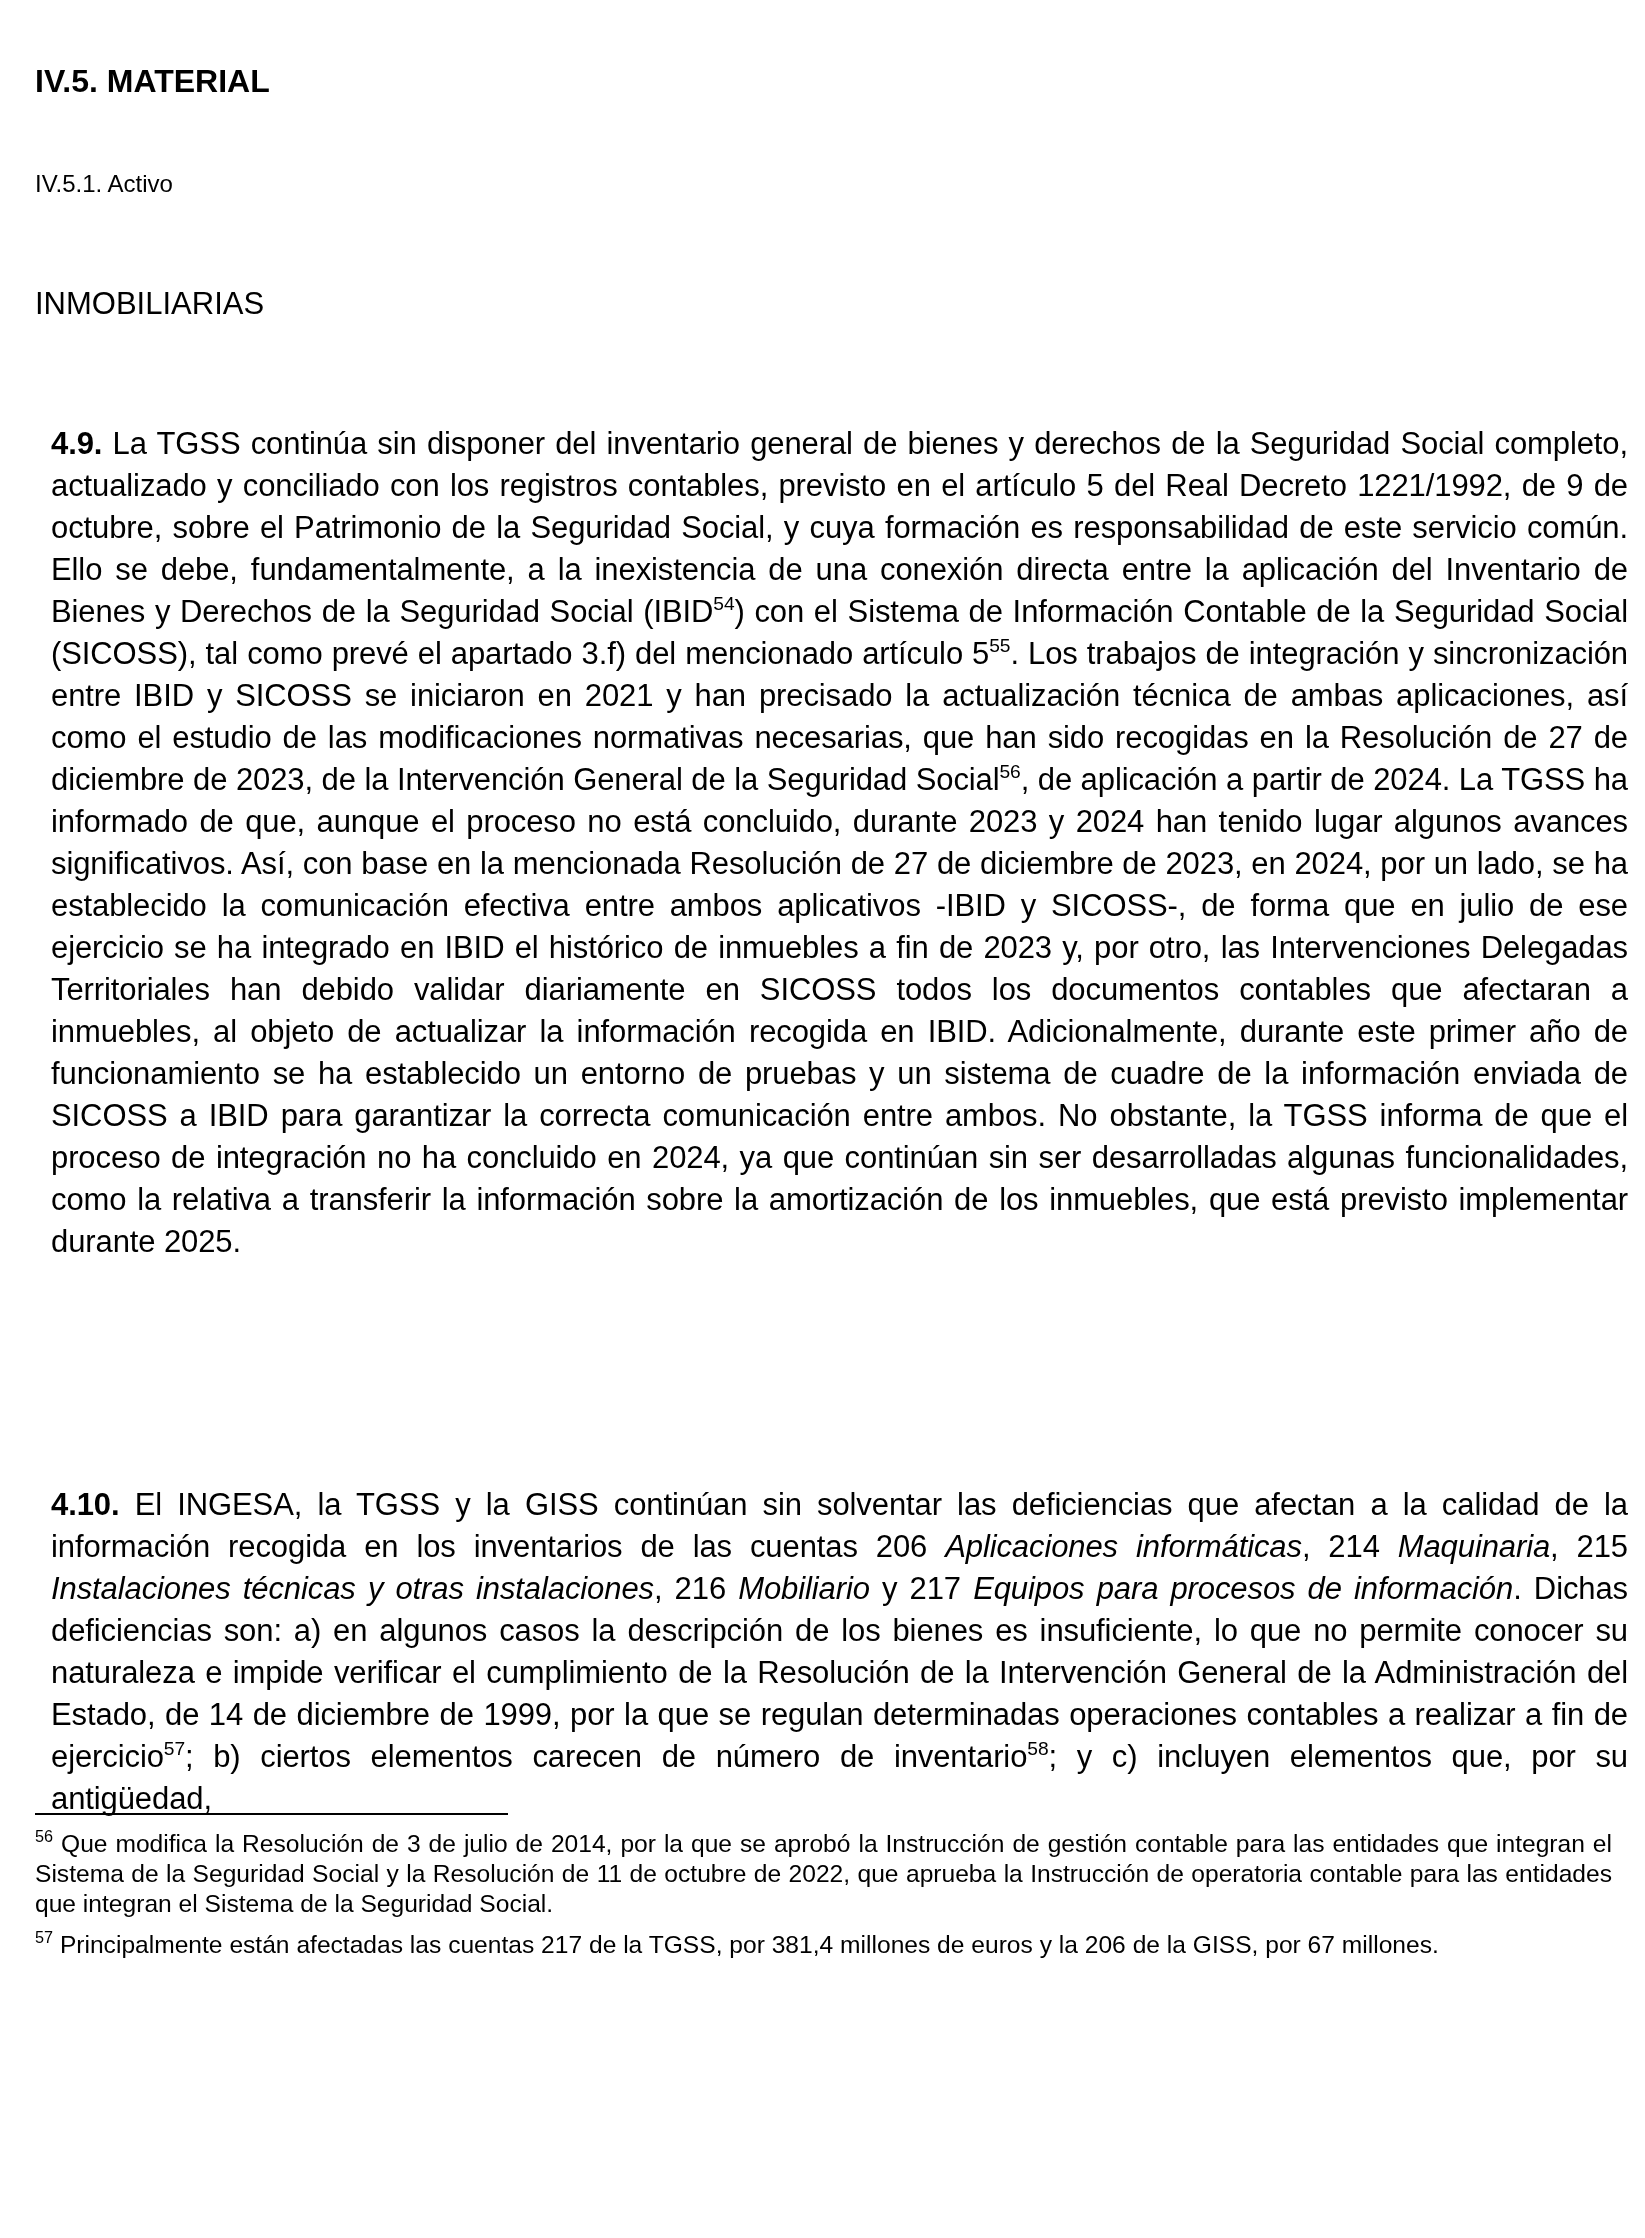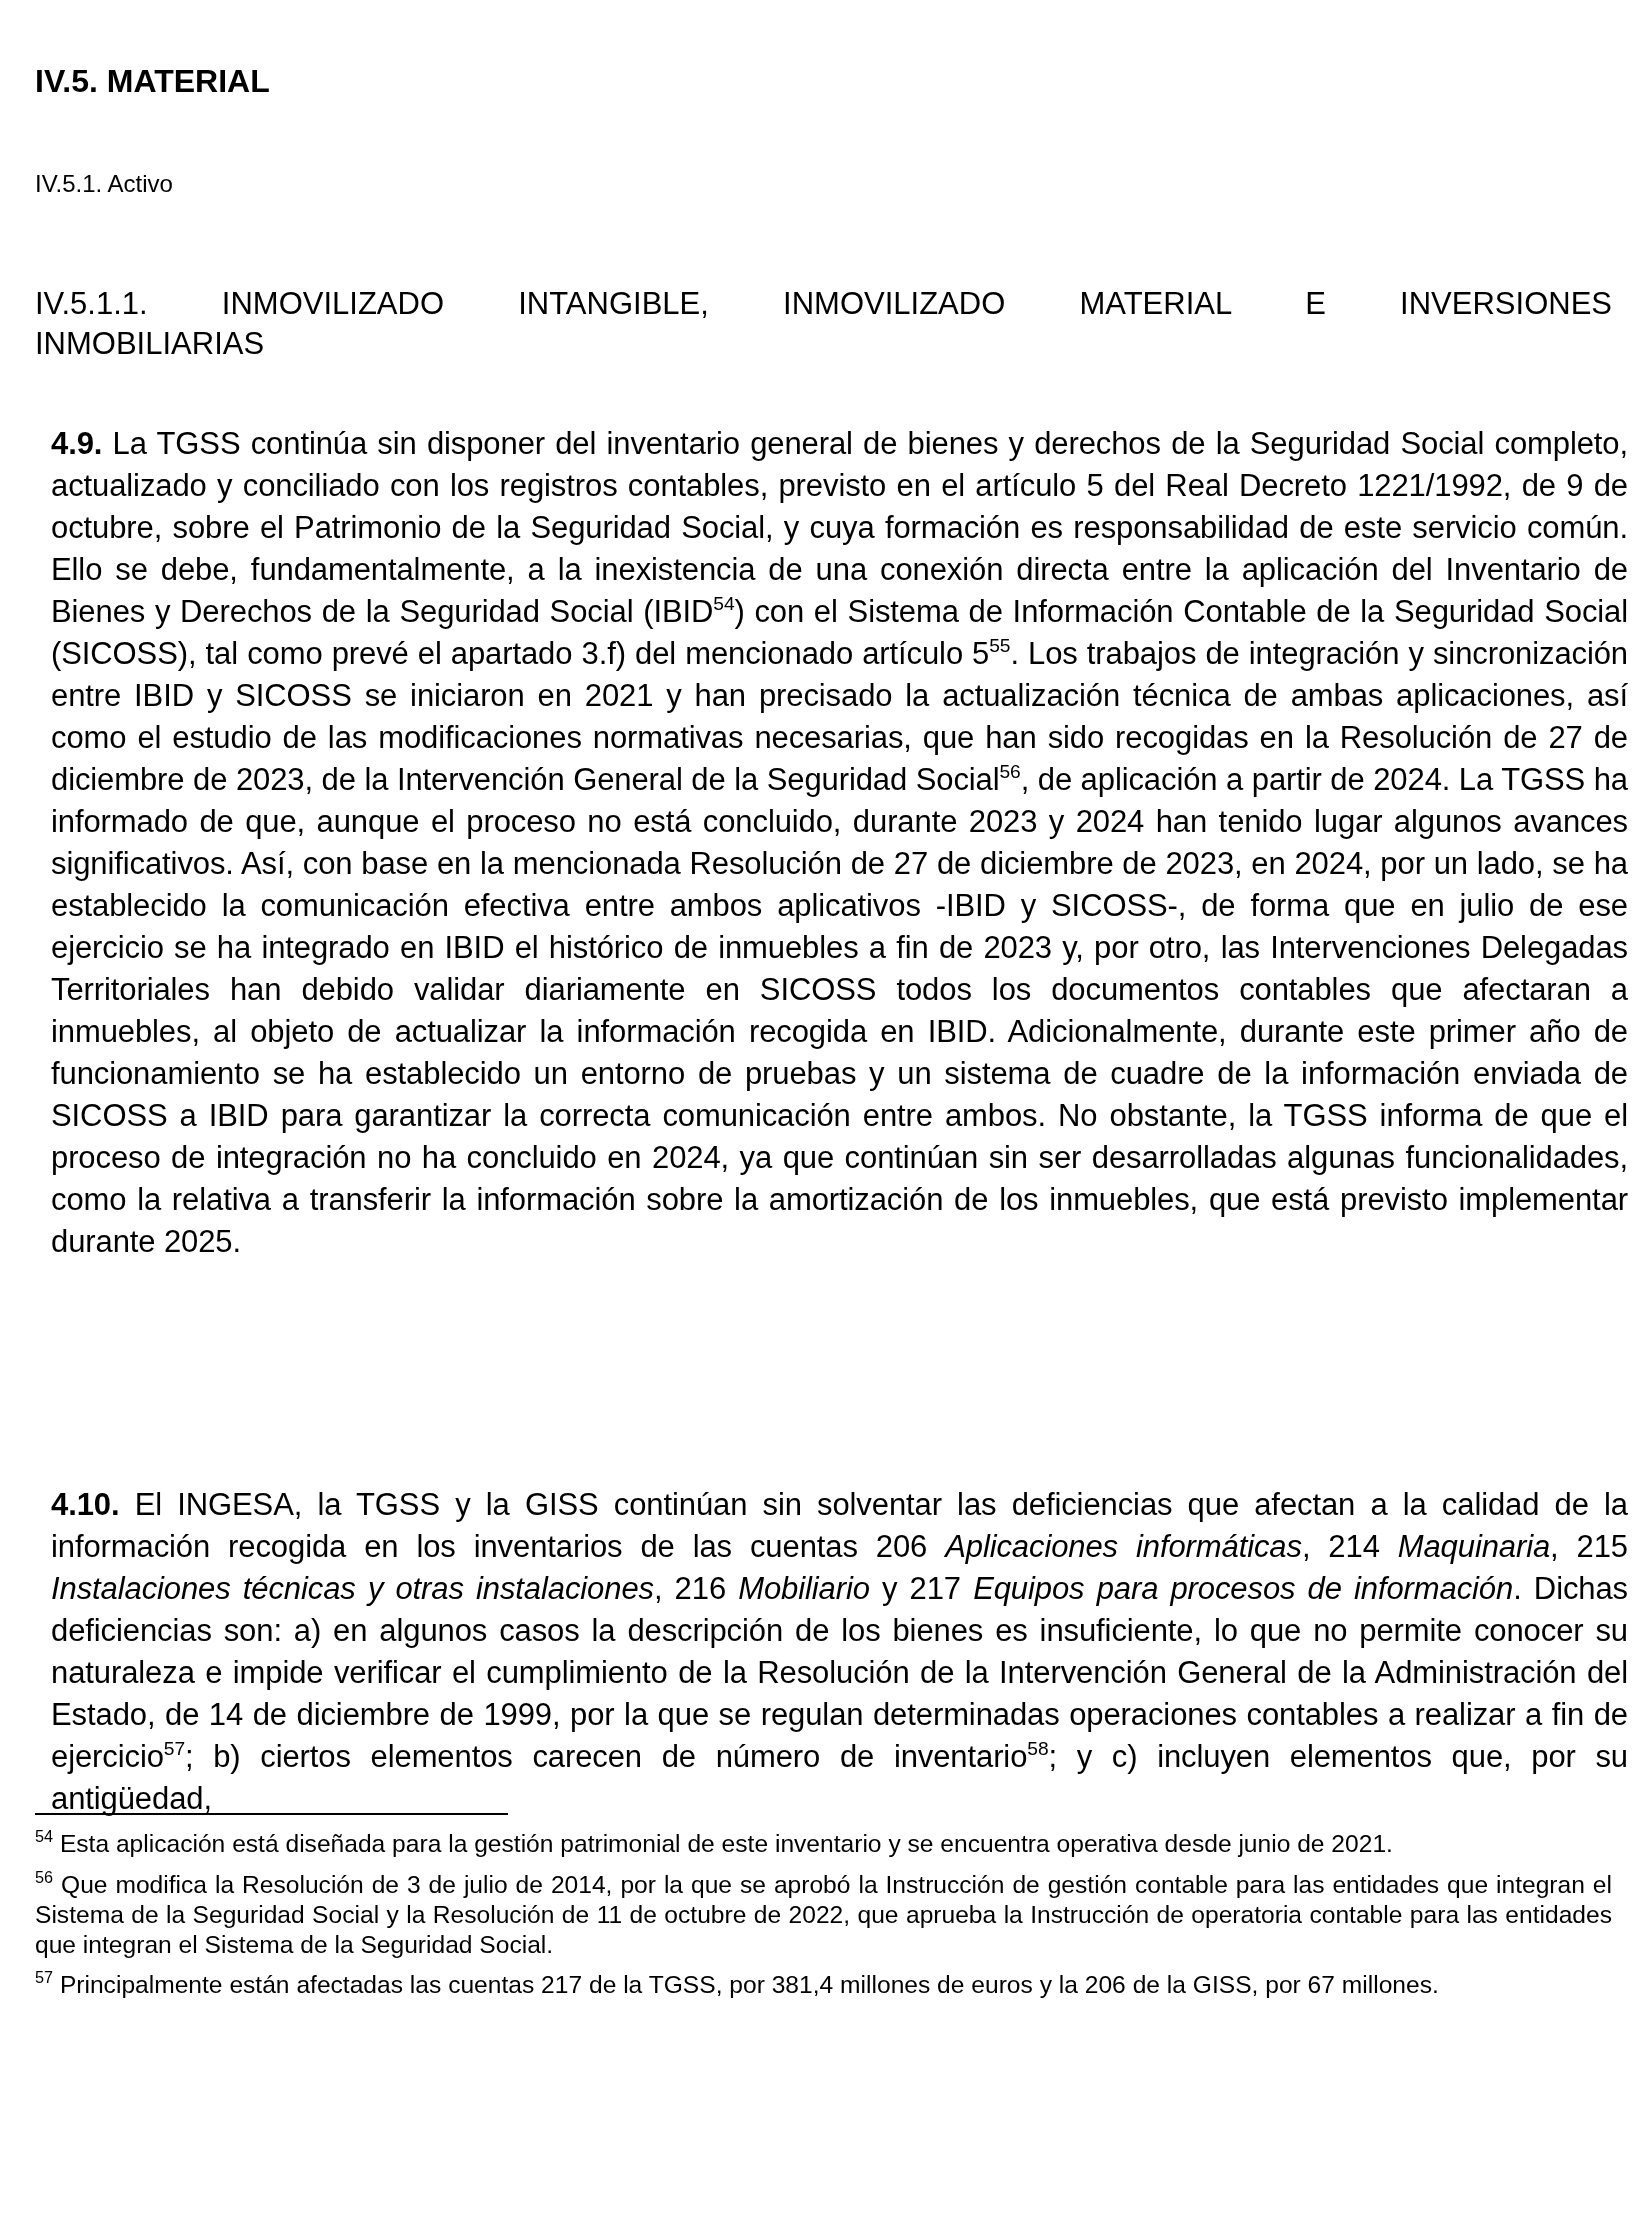--- a/index.html
+++ b/index.html
@@ -106,30 +106,28 @@
 </head>
 <body>
 
 <div class="page">
 
   <h1 class="h-section">IV.5. MATERIAL</h1>
 
   <h2 class="h-subsection">IV.5.1. Activo</h2>
 
   <h3 class="h-subsub">
-    <span class="l1">IV.5.1.1. INMOVILIZADO INTANGIBLE, INMOVILIZADO MATERIAL E INVERSIONES</span>
     <span>INMOBILIARIAS</span>
   </h3>
 
   <p class="para para-49"><span class="num">4.9.</span><span> La TGSS continúa sin disponer del inventario general de bienes y derechos de la Seguridad Social completo, actualizado y conciliado con los registros contables, previsto en el artículo 5 del Real Decreto 1221/1992, de 9 de octubre, sobre el Patrimonio de la Seguridad Social, y cuya formación es responsabilidad de este servicio común. Ello se debe, fundamentalmente, a la inexistencia de una conexión directa entre la aplicación del Inventario de Bienes y Derechos de la Seguridad Social (IBID</span><sup>54</sup><span>) con el Sistema de Información Contable de la Seguridad Social (SICOSS), tal como prevé el apartado 3.f) del mencionado artículo 5</span><sup>55</sup><span>. Los trabajos de integración y sincronización entre IBID y SICOSS se iniciaron en 2021 y han precisado la actualización técnica de ambas aplicaciones, así como el estudio de las modificaciones normativas necesarias, que han sido recogidas en la Resolución de 27 de diciembre de 2023, de la Intervención General de la Seguridad Social</span><sup>56</sup><span>, de aplicación a partir de 2024. La TGSS ha informado de que, aunque el proceso no está concluido, durante 2023 y 2024 han tenido lugar algunos avances significativos. Así, con base en la mencionada Resolución de 27 de diciembre de 2023, en 2024, por un lado, se ha establecido la comunicación efectiva entre ambos aplicativos -IBID y SICOSS-, de forma que en julio de ese ejercicio se ha integrado en IBID el histórico de inmuebles a fin de 2023 y, por otro, las Intervenciones Delegadas Territoriales han debido validar diariamente en SICOSS todos los documentos contables que afectaran a inmuebles, al objeto de actualizar la información recogida en IBID. Adicionalmente, durante este primer año de funcionamiento se ha establecido un entorno de pruebas y un sistema de cuadre de la información enviada de SICOSS a IBID para garantizar la correcta comunicación entre ambos. No obstante, la TGSS informa de que el proceso de integración no ha concluido en 2024, ya que continúan sin ser desarrolladas algunas funcionalidades, como la relativa a transferir la información sobre la amortización de los inmuebles, que está previsto implementar durante 2025.</span></p>
 
   <p class="para para-410"><span class="num">4.10.</span><span> El INGESA, la TGSS y la GISS continúan sin solventar las deficiencias que afectan a la calidad de la información recogida en los inventarios de las cuentas 206 </span><em>Aplicaciones informáticas</em><span>, 214 </span><em>Maquinaria</em><span>, 215 </span><em>Instalaciones técnicas y otras instalaciones</em><span>, 216 </span><em>Mobiliario</em><span> y 217 </span><em>Equipos para procesos de información</em><span>. Dichas deficiencias son: a) en algunos casos la descripción de los bienes es insuficiente, lo que no permite conocer su naturaleza e impide verificar el cumplimiento de la Resolución de la Intervención General de la Administración del Estado, de 14 de diciembre de 1999, por la que se regulan determinadas operaciones contables a realizar a fin de ejercicio</span><sup>57</sup><span>; b) ciertos elementos carecen de número de inventario</span><sup>58</sup><span>; y c) incluyen elementos que, por su antigüedad,</span></p>
 
   <div class="footnote-rule"></div>
 
   <div class="footnotes">
-    <p class="fn"><sup>54</sup><span> Esta aplicación está diseñada para la gestión patrimonial de este inventario y se encuentra operativa desde junio de 2021.</span></p>
     <p class="fn"><sup>56</sup><span> Que modifica la Resolución de 3 de julio de 2014, por la que se aprobó la Instrucción de gestión contable para las entidades que integran el Sistema de la Seguridad Social y la Resolución de 11 de octubre de 2022, que aprueba la Instrucción de operatoria contable para las entidades que integran el Sistema de la Seguridad Social.</span></p>
     <p class="fn"><sup>57</sup><span> Principalmente están afectadas las cuentas 217 de la TGSS, por 381,4 millones de euros y la 206 de la GISS, por 67 millones.</span></p>
   </div>
 
 </div>
 
 
 </body></html>

